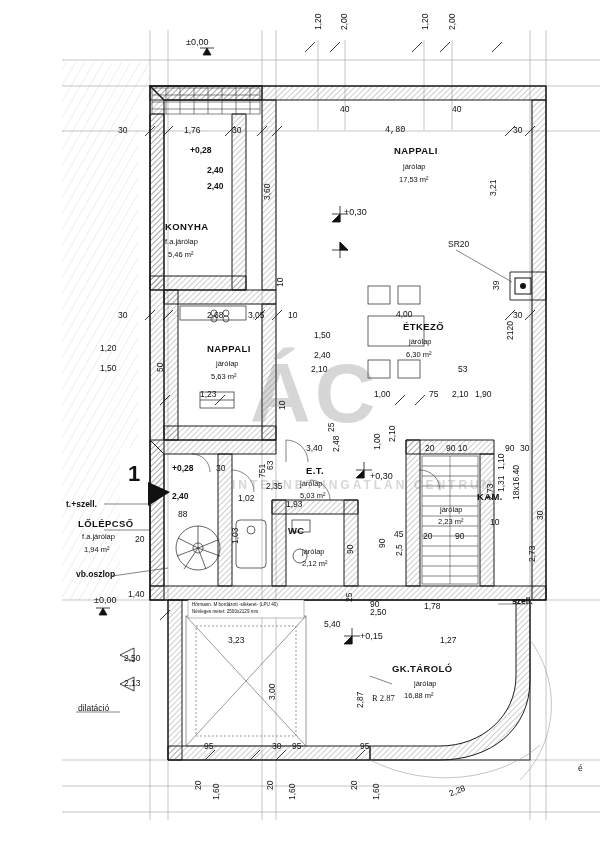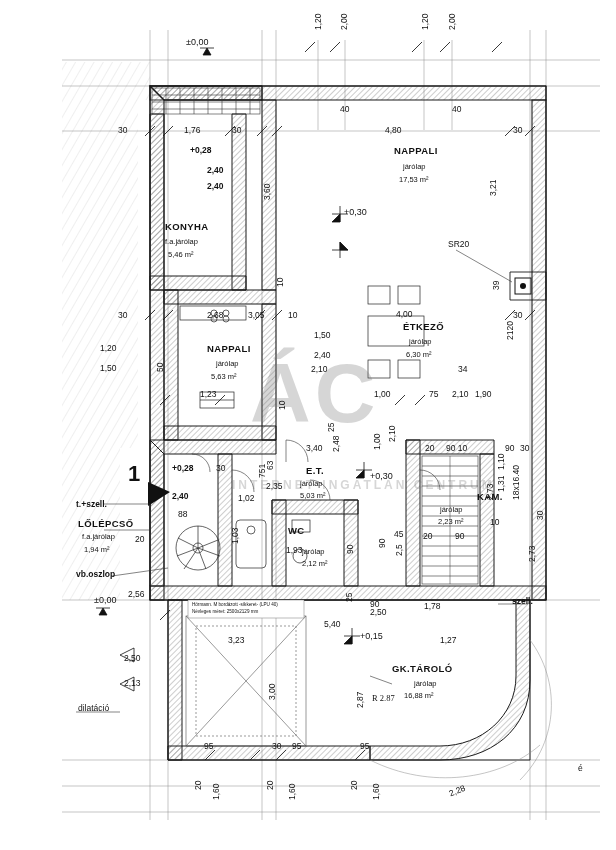--- a/index.html
+++ b/index.html
@@ -266,21 +266,21 @@
 <div class="lbl dim" style="left:421px;top:30px;transform:rotate(-90deg);transform-origin:left top;">1,20</div>
 <div class="lbl dim" style="left:448px;top:30px;transform:rotate(-90deg);transform-origin:left top;">2,00</div>
 <div class="lbl dim" style="left:340px;top:105px;">40</div>
 <div class="lbl dim" style="left:452px;top:105px;">40</div>
 
 <div class="lbl dimb" style="left:186px;top:38px;">±0,00</div>
 
 <div class="lbl dim" style="left:118px;top:126px;">30</div>
 <div class="lbl dim" style="left:184px;top:126px;">1,76</div>
 <div class="lbl dim" style="left:232px;top:126px;">30</div>
-<div class="lbl dim" style="left:385px;top:126px;">4,80</div>
+<div class="lbl dim" style="left:385px;top:126px;font-family:Liberation Mono, monospace;">4,80</div>
 <div class="lbl dim" style="left:513px;top:126px;">30</div>
 
 <div class="lbl dim bold" style="left:190px;top:146px;">+0,28</div>
 <div class="lbl dim bold" style="left:207px;top:166px;">2,40</div>
 <div class="lbl dim bold" style="left:207px;top:182px;">2,40</div>
 
 <div class="lbl dim" style="left:263px;top:200px;transform:rotate(-90deg);transform-origin:left top;">3,60</div>
 <div class="lbl dim" style="left:489px;top:196px;transform:rotate(-90deg);transform-origin:left top;">3,21</div>
 
 <div class="lbl room" style="left:394px;top:146px;">NAPPALI</div>
@@ -317,21 +317,21 @@
 
 <div class="lbl room" style="left:392px;top:664px;text-align:right;">GK.TÁROLÓ</div>
 <div class="lbl roomsm" style="left:414px;top:680px;">járólap</div>
 <div class="lbl roomsm" style="left:404px;top:692px;">16,88 m²</div>
 
 <div class="lbl dimb" style="left:344px;top:208px;">+0,30</div>
 <div class="lbl dimb" style="left:370px;top:472px;">+0,30</div>
 <div class="lbl dimb" style="left:360px;top:632px;">+0,15</div>
 <div class="lbl dimb" style="left:94px;top:596px;">±0,00</div>
 <div class="lbl dim" style="left:448px;top:240px;">SR20</div>
-<div class="lbl dim bold" style="left:76px;top:500px;">t.+szell.</div>
+<div class="lbl dim bold" style="left:66px;top:500px;">t.+szell.</div>
 <div class="lbl dim bold" style="left:512px;top:597px;">szell.</div>
 <div class="lbl dim bold" style="left:76px;top:570px;">vb.oszlop</div>
 <div class="lbl dim" style="left:78px;top:704px;">dilatáció</div>
 <div class="lbl dim" style="left:372px;top:694px;font-family:Liberation Serif, serif;">R 2.87</div>
 <div class="lbl dim" style="left:124px;top:654px;">2,50</div>
 <div class="lbl dim" style="left:124px;top:679px;">2,13</div>
 <div class="lbl dim bold" style="left:128px;top:462px;font-size:22px;">1</div>
 <div class="lbl dim" style="left:578px;top:764px;">é</div>
 
 <div class="lbl note" style="left:192px;top:602px;">Hörmann. M bordázott -síkkeret- (LPU 40)</div>
@@ -346,21 +346,21 @@
 <div class="lbl dim" style="left:314px;top:351px;">2,40</div>
 <div class="lbl dim" style="left:311px;top:365px;">2,10</div>
 <div class="lbl dim" style="left:396px;top:310px;">4,00</div>
 <div class="lbl dim" style="left:100px;top:344px;">1,20</div>
 <div class="lbl dim" style="left:100px;top:364px;">1,50</div>
 <div class="lbl dim" style="left:200px;top:390px;">1,23</div>
 <div class="lbl dim" style="left:374px;top:390px;">1,00</div>
 <div class="lbl dim" style="left:429px;top:390px;">75</div>
 <div class="lbl dim" style="left:452px;top:390px;">2,10</div>
 <div class="lbl dim" style="left:475px;top:390px;">1,90</div>
-<div class="lbl dim" style="left:458px;top:365px;">34</div>
+<div class="lbl dim" style="left:458px;top:365px;">53</div>
 <div class="lbl dim" style="left:506px;top:340px;transform:rotate(-90deg);transform-origin:left top;">2120</div>
 <div class="lbl dim" style="left:492px;top:290px;transform:rotate(-90deg);transform-origin:left top;">39</div>
 <div class="lbl dim" style="left:276px;top:287px;transform:rotate(-90deg);transform-origin:left top;">10</div>
 <div class="lbl dim" style="left:156px;top:372px;transform:rotate(-90deg);transform-origin:left top;">50</div>
 <div class="lbl dim" style="left:278px;top:410px;transform:rotate(-90deg);transform-origin:left top;">10</div>
 <div class="lbl dim" style="left:327px;top:432px;transform:rotate(-90deg);transform-origin:left top;">25</div>
 
 <div class="lbl dim" style="left:306px;top:444px;">3,40</div>
 <div class="lbl dim" style="left:332px;top:452px;transform:rotate(-90deg);transform-origin:left top;">2,48</div>
 <div class="lbl dim" style="left:388px;top:442px;transform:rotate(-90deg);transform-origin:left top;">2,10</div>
@@ -379,27 +379,27 @@
 <div class="lbl dim" style="left:423px;top:532px;">20</div>
 <div class="lbl dim" style="left:455px;top:532px;">90</div>
 <div class="lbl dim" style="left:490px;top:518px;">10</div>
 <div class="lbl dim" style="left:528px;top:562px;transform:rotate(-90deg);transform-origin:left top;">2,73</div>
 <div class="lbl dim" style="left:536px;top:520px;transform:rotate(-90deg);transform-origin:left top;">30</div>
 
 <div class="lbl dim bold" style="left:172px;top:464px;">+0,28</div>
 <div class="lbl dim bold" style="left:172px;top:492px;">2,40</div>
 <div class="lbl dim" style="left:178px;top:510px;">88</div>
 <div class="lbl dim" style="left:216px;top:464px;">30</div>
-<div class="lbl dim" style="left:128px;top:590px;">2,56</div>
+<div class="lbl dim" style="left:128px;top:590px;">1,40</div>
 <div class="lbl dim" style="left:135px;top:535px;">20</div>
 <div class="lbl dim" style="left:238px;top:494px;">1,02</div>
 <div class="lbl dim" style="left:266px;top:482px;">2,35</div>
 <div class="lbl dim" style="left:258px;top:478px;transform:rotate(-90deg);transform-origin:left top;">751</div>
 <div class="lbl dim" style="left:266px;top:470px;transform:rotate(-90deg);transform-origin:left top;">63</div>
-<div class="lbl dim" style="left:286px;top:500px;margin-top:46px;">1,93</div>
+<div class="lbl dim" style="left:286px;top:500px;">1,93</div>
 <div class="lbl dim" style="left:231px;top:544px;transform:rotate(-90deg);transform-origin:left top;">1,03</div>
 <div class="lbl dim" style="left:346px;top:554px;transform:rotate(-90deg);transform-origin:left top;">90</div>
 <div class="lbl dim" style="left:345px;top:602px;transform:rotate(-90deg);transform-origin:left top;">25</div>
 <div class="lbl dim" style="left:370px;top:600px;">90</div>
 <div class="lbl dim" style="left:370px;top:608px;">2,50</div>
 <div class="lbl dim" style="left:424px;top:602px;">1,78</div>
 
 <div class="lbl dim" style="left:324px;top:620px;">5,40</div>
 <div class="lbl dim" style="left:228px;top:636px;">3,23</div>
 <div class="lbl dim" style="left:440px;top:636px;">1,27</div>

